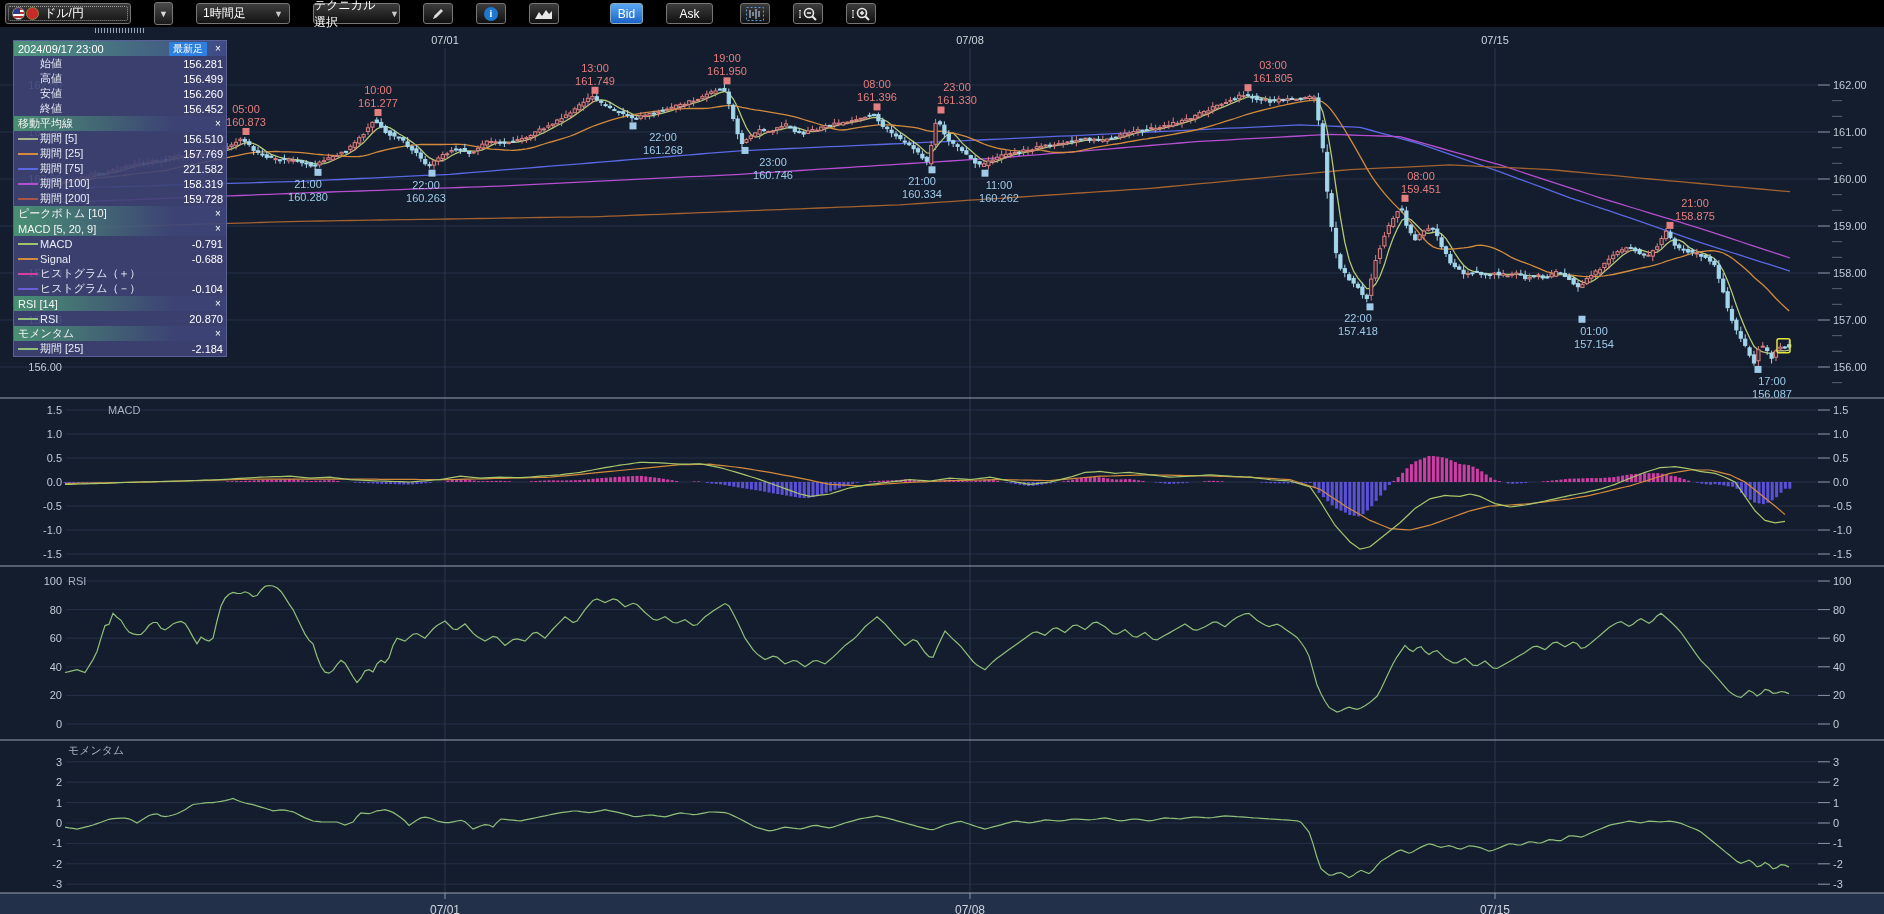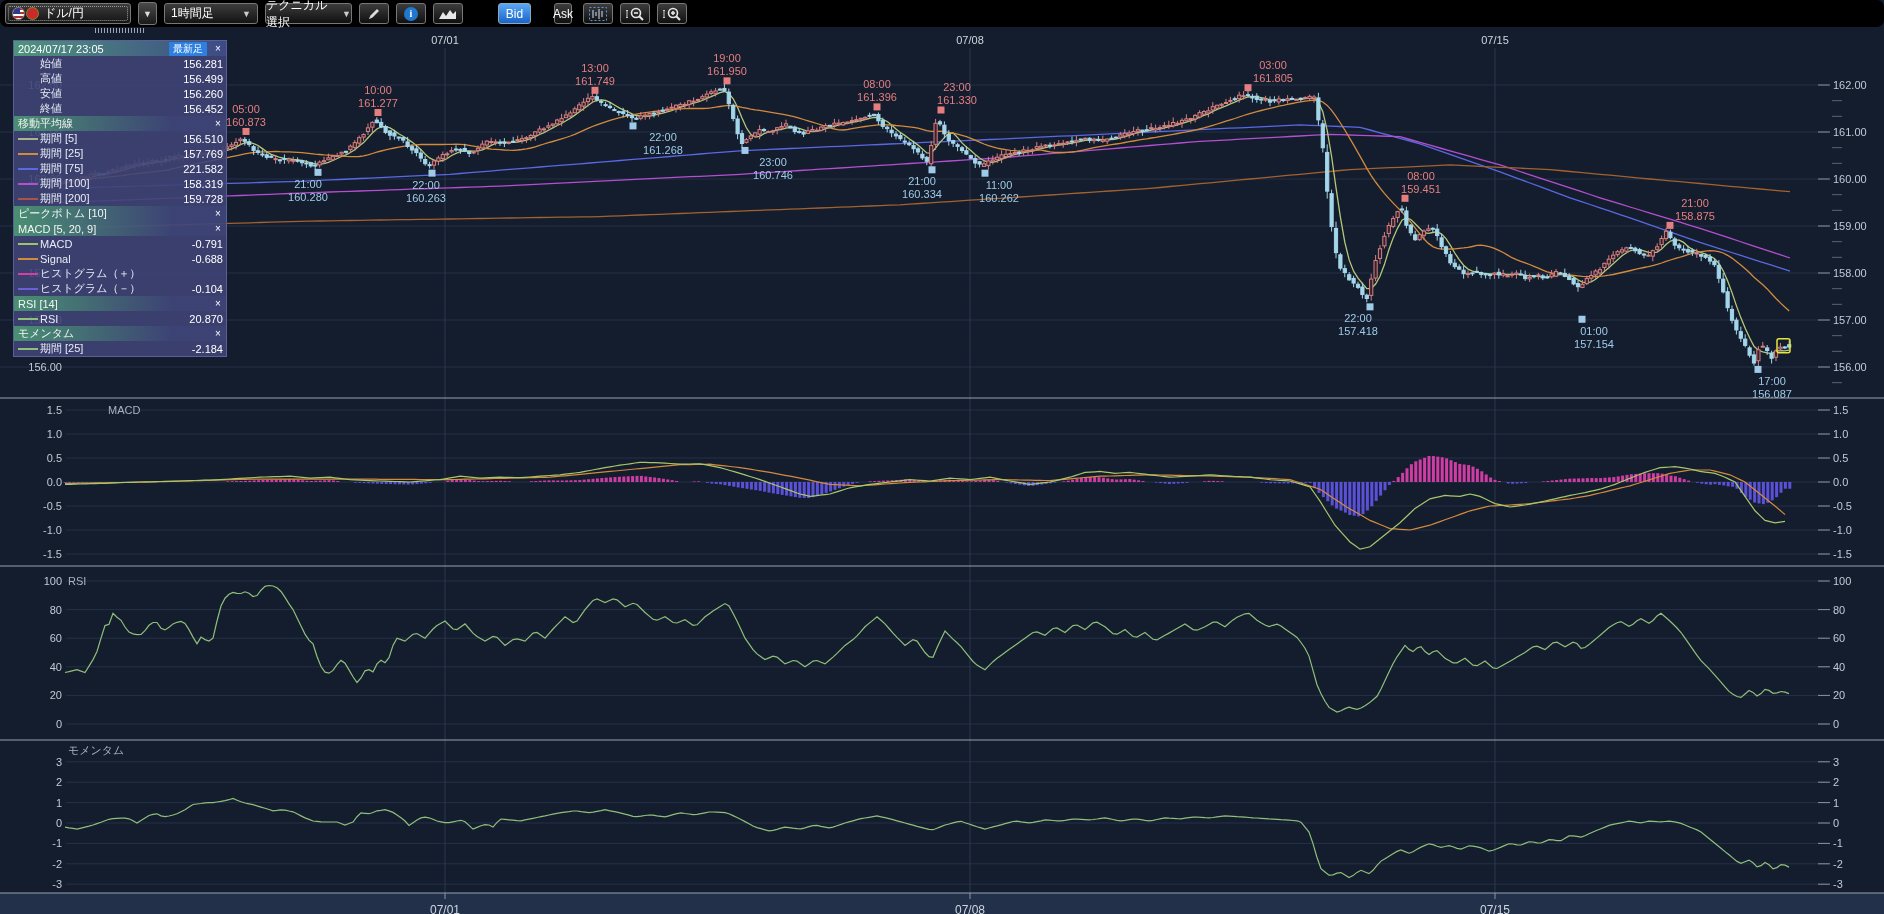--- a/index.html
+++ b/index.html
@@ -1,36 +1,36 @@
 <!DOCTYPE html>
 <html><head>
 <meta charset="utf-8">
 <style>
   html,body{margin:0;padding:0;background:#000;}
   #app{position:relative;width:1884px;height:914px;overflow:hidden;background:#141d2e;
        font-family:"Liberation Sans","DejaVu Sans",sans-serif;}
   
   .toolbar{position:absolute;top:0;left:0;width:1884px;height:27px;background:#000;
-           display:flex;align-items:center;gap:7px;padding:0 5px;box-sizing:border-box;z-index:40;border-radius:7px;}
+           display:flex;align-items:center;gap:23px;padding:0 5px;box-sizing:border-box;z-index:40;}
   .tb-sel{height:21px;background:linear-gradient(#3c3c3c,#141414);border:1px solid #777;border-radius:3px;
           color:#fff;display:flex;align-items:center;font-size:12px;box-sizing:border-box;padding:0 6px;cursor:pointer;}
   .tb-sel .inner-dotted{position:absolute;inset:2px;border:1px dotted #999;border-radius:2px;pointer-events:none;}
   .pair-box{width:126px;position:relative;gap:5px;}
   .flag{width:13px;height:13px;border-radius:50%;display:inline-block;box-sizing:border-box;}
   .flag-us{background:linear-gradient(180deg,#b03030 0 2px,#fff 2px 4px,#b03030 4px 6px,#fff 6px 8px,#b03030 8px 10px,#fff 10px 11px,#b03030 11px 13px);position:relative;overflow:hidden;border:1px solid #888;}
   .flag-us:before{content:"";position:absolute;left:0;top:0;width:7px;height:6px;background:#2a3c8c;}
   .flag-jp{background:#c92b2b;border:1px solid #883;margin-left:-4px;}
   .dd-btn{width:17px;height:21px;background:linear-gradient(#4a4a4a,#1a1a1a);border:1px solid #777;border-radius:3px;
           color:#ddd;font-size:9px;display:flex;align-items:center;justify-content:center;cursor:pointer;}
   .tb-btn{height:21px;background:linear-gradient(#3c3c3c,#101010);border:1px solid #777;border-radius:3px;color:#fff;
           font-size:12px;display:flex;align-items:center;justify-content:center;box-sizing:border-box;cursor:pointer;}
   .tb-caret{font-size:9px;color:#ccc;margin-left:5px;}
   .icon-btn{width:30px;}
   .bid{width:33px;background:linear-gradient(#5aa8f5,#1a64c8);border-color:#8ab;margin-left:28px;}
-  .ask{width:18px;margin-left:16px;}
+  .ask{width:47px;}
   .info-circle{width:14px;height:14px;border-radius:50%;background:#1f77d0;color:#fff;font-size:10px;font-weight:bold;
                display:flex;align-items:center;justify-content:center;font-family:"Liberation Serif",serif;}
   
   #info-panel{position:absolute;left:13px;top:40px;width:214px;z-index:30;
               background:rgba(62,68,118,.90);border:1px solid #5a higher;border:1px solid #596098;
               font-size:11px;color:#eef;box-sizing:border-box;}
   .ip-row{height:15px;display:flex;align-items:center;box-sizing:border-box;padding:0 3px 0 4px;}
   .ip-date{background:linear-gradient(90deg,#4f947d,#3e4a86);}
   .ip-date .dt{flex:1;color:#fff;}
   .ip-badge{background:#2d7fe0;color:#fff;padding:0 4px;font-size:10px;border-radius:1px;margin-right:6px;}
@@ -1454,21 +1454,21 @@
       </g>
       <line x1="0" y1="371" x2="1884" y2="371" stroke="#97a0b0" stroke-width="1"></line>
       <line x1="0" y1="539" x2="1884" y2="539" stroke="#97a0b0" stroke-width="1"></line>
       <line x1="0" y1="713" x2="1884" y2="713" stroke="#97a0b0" stroke-width="1"></line>
       <line x1="0" y1="866" x2="1884" y2="866" stroke="#97a0b0" stroke-width="1"></line>
     </svg>
 
   <div id="drag-grip"></div>
   <div id="info-panel">
       <div class="ip-row ip-date">
-        <span class="dt">2024/07/17 23:05</span>
+        <span class="dt">2024/09/17 23:00</span>
     <span class="ip-badge">最新足</span>
     <span class="ip-x">×</span>
       </div>
       <div class="ip-row ip-data">
         <span class="ip-ind"></span>
         <span class="lab">始値</span>
         <span class="val">156.281</span>
       </div>
       <div class="ip-row ip-data">
         <span class="ip-ind"></span>

